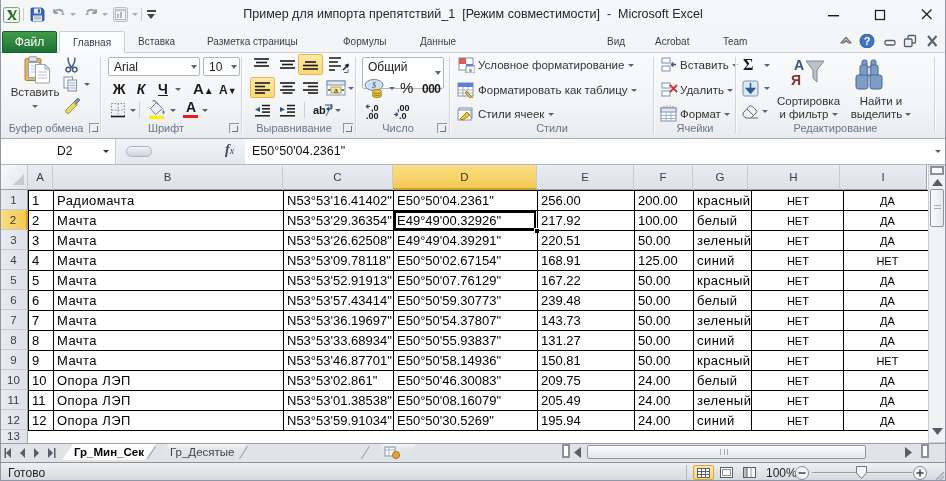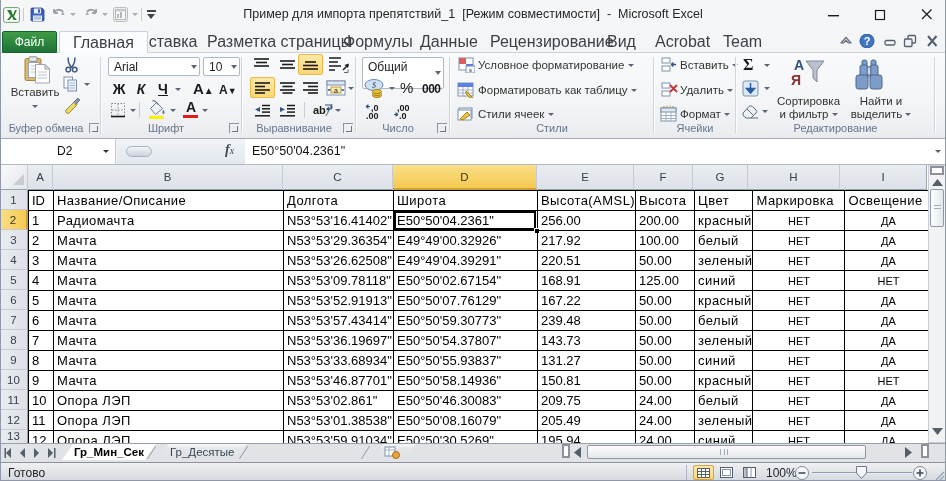--- a/index.html
+++ b/index.html
@@ -3,21 +3,21 @@
 *{margin:0;padding:0;box-sizing:border-box;}
 html,body{width:946px;height:481px;overflow:hidden;}
 body{font-family:"Liberation Sans",sans-serif;position:relative;background:#fff;font-size:12px;color:#1d1d1d;}
 .abs{position:absolute;}
 
 #titlebar{position:absolute;left:0;top:0;width:946px;height:28px;background:#f5f6f8;}
 #title{position:absolute;left:0;right:0;top:7px;text-align:center;font-size:12.5px;color:#262626;}
 
 #tabrow{position:absolute;left:0;top:28px;width:946px;height:25px;background:#f3f5f7;}
 #tabrow .bline{position:absolute;left:0;bottom:0;width:946px;height:1px;background:#c9d0da;}
-.tab{position:absolute;top:3px;height:22px;line-height:21px;padding:0 13px;color:#3b3f46;font-size:16px;}
+.tab{position:absolute;top:3px;height:22px;line-height:21px;padding:0 13px;color:#3b3f46;font-size:10px;}
 .tab.active{background:#fbfcfd;border:1px solid #c9d0da;border-bottom:1px solid #fbfcfd;border-radius:2px 2px 0 0;z-index:2;}
 #filetab{position:absolute;left:2px;top:3px;height:22px;width:55px;background:linear-gradient(#3f9c46,#1d7235);border:1px solid #15632c;border-radius:2px 2px 0 0;color:#fff;text-align:center;line-height:21px;font-size:12px;}
 
 #ribbon{position:absolute;left:0;top:53px;width:946px;height:86px;background:linear-gradient(#f9fafb 0%,#f3f5f7 55%,#edeff2 85%,#e9ebee 100%);border-bottom:1px solid #a7abb3;}
 .group{position:absolute;top:0;height:83px;}
 .gsep{position:absolute;top:4px;width:1px;height:76px;background:#d2d6dc;box-shadow:1px 0 0 #fbfcfd;}
 .glabel{position:absolute;bottom:2px;left:0;right:0;text-align:center;font-size:11px;color:#68758a;}
 .group div.abs{white-space:nowrap;}
 .btxt2{font-size:11.5px;}
 .glauncher{position:absolute;bottom:3px;width:10px;height:10px;border-left:1px solid #8b97a8;border-top:1px solid #8b97a8;}
@@ -102,21 +102,20 @@
   </svg>
 </div>
 <div id="tabrow">
   <div class="bline"></div>
   <div id="filetab">Файл</div>
   <div class="tab active" style="left:59px">Главная</div>
   <div class="tab" style="left:125px">Вставка</div>
   <div class="tab" style="left:194px">Разметка страницы</div>
   <div class="tab" style="left:330px">Формулы</div>
   <div class="tab" style="left:407px">Данные</div>
-  <div class="tab" style="left:477px">Рецензирование</div>
   <div class="tab" style="left:594px">Вид</div>
   <div class="tab" style="left:642px">Acrobat</div>
   <div class="tab" style="left:710px">Team</div>
 
   <svg class="abs" style="left:840px;top:6px" width="100" height="14" viewBox="0 0 100 14">
     <path d="M1 9 L6 3.5 L11 9 L8.5 9 L6 6.3 L3.5 9 Z" fill="none" stroke="#5f6a78" stroke-width="1.2" stroke-linejoin="round"></path>
     <circle cx="27" cy="7" r="7" fill="#3f76c2" stroke="#2d5a9b"></circle>
     <text x="27" y="11" font-size="11" font-weight="bold" fill="#fff" text-anchor="middle" font-family="Liberation Sans">?</text>
     <rect x="45" y="6.5" width="10" height="4.5" rx="1.5" fill="none" stroke="#55606e" stroke-width="1.3"></rect>
     <rect x="68" y="1.5" width="7.5" height="7.5" rx="1" fill="none" stroke="#55606e" stroke-width="1.3"></rect>
@@ -495,31 +494,20 @@
         <col style="width:230px">
         <col style="width:110px">
         <col style="width:144px">
         <col style="width:97px">
         <col style="width:59px">
         <col style="width:55px">
         <col style="width:92px">
         <col style="width:87px">
       </colgroup>
     <tbody>
-        <tr>
-          <td>ID</td>
-          <td class="cy">Название/Описание</td>
-          <td class="cy">Долгота</td>
-          <td class="cy">Широта</td>
-          <td class="cy">Высота(AMSL)</td>
-          <td class="cy">Высота</td>
-          <td class="cy">Цвет</td>
-          <td class="cy">Маркировка</td>
-          <td class="cy">Освещение</td>
-        </tr>
     <tr>
           <td>1</td>
           <td class="cy">Радиомачта</td>
           <td>N53°53'16.41402"</td>
           <td id="selcell">E50°50'04.2361"</td>
           <td>256.00</td>
           <td>200.00</td>
           <td class="cy">красный</td>
           <td class="c">НЕТ</td>
           <td class="c">ДА</td>

